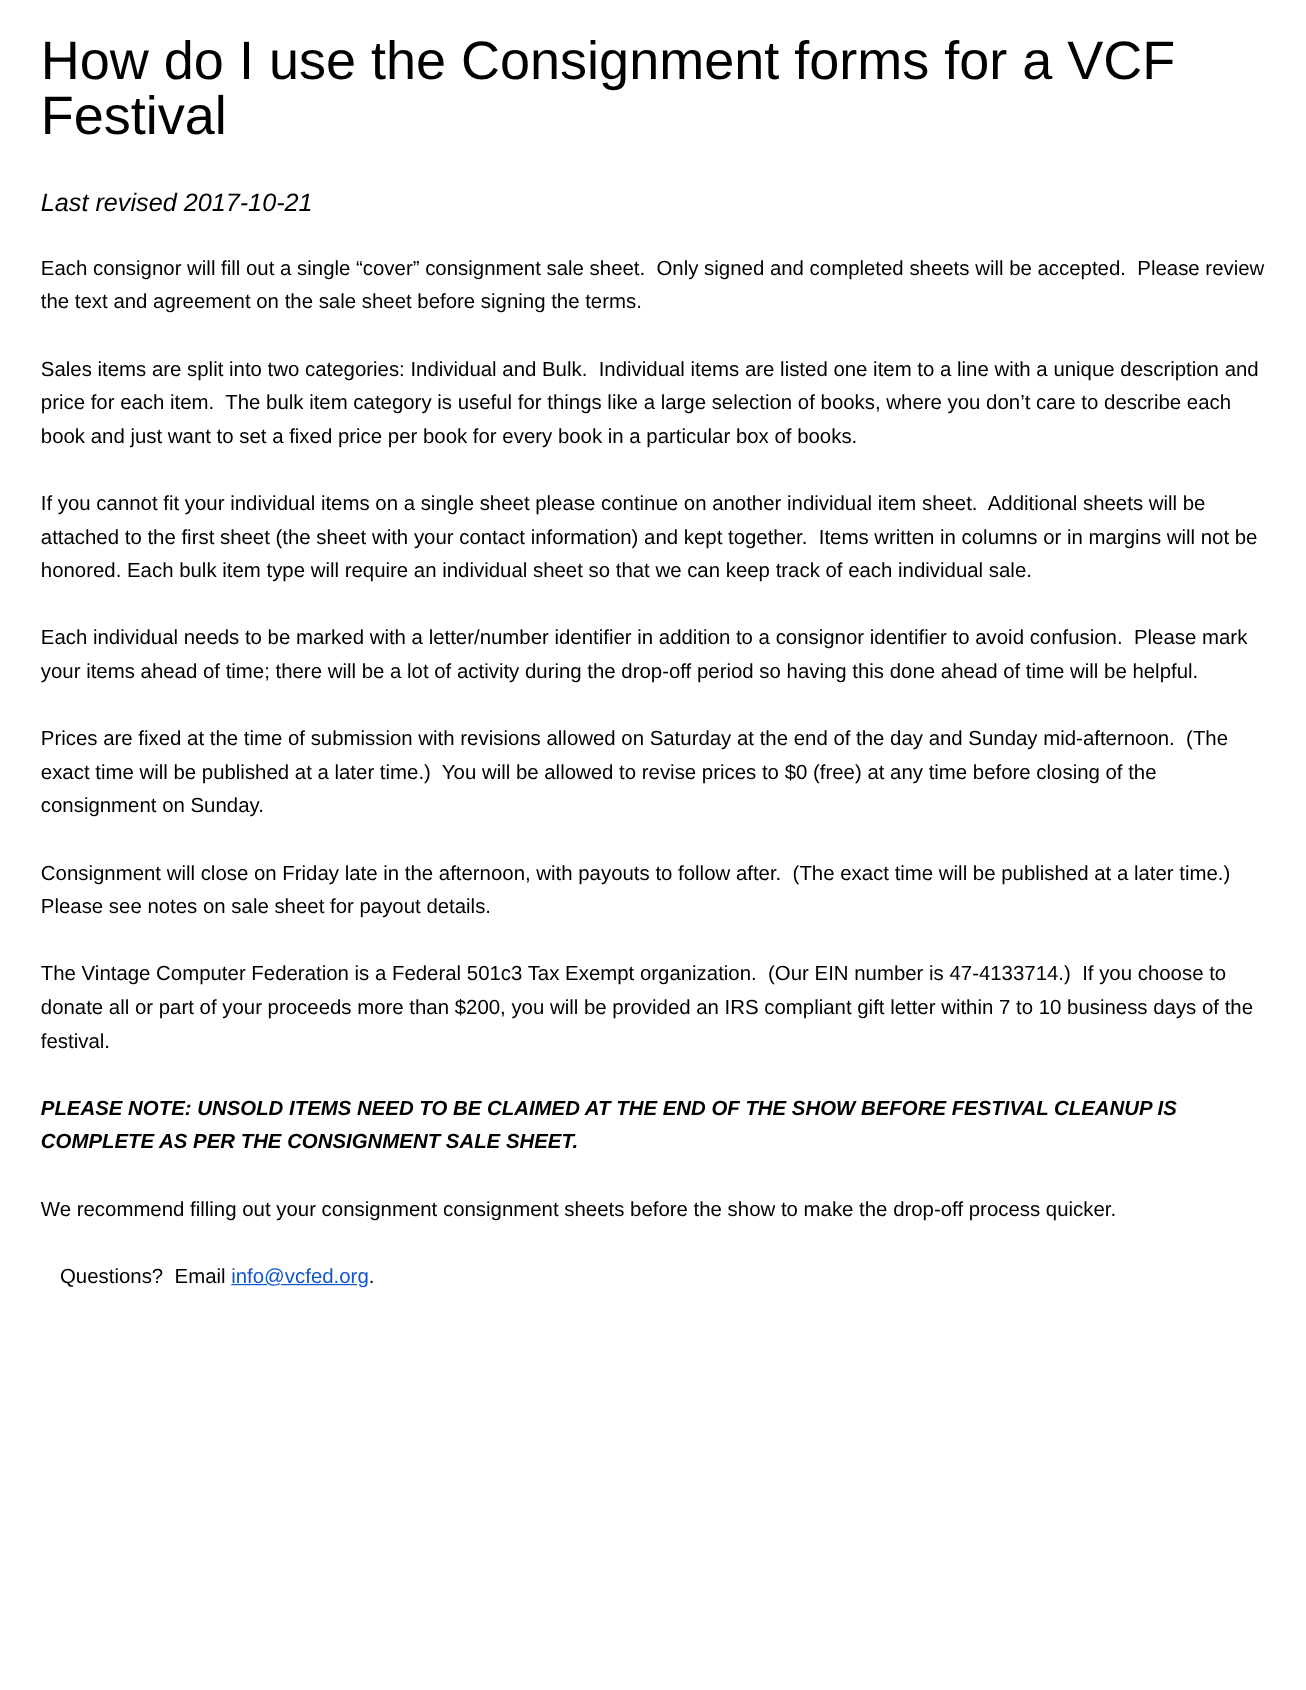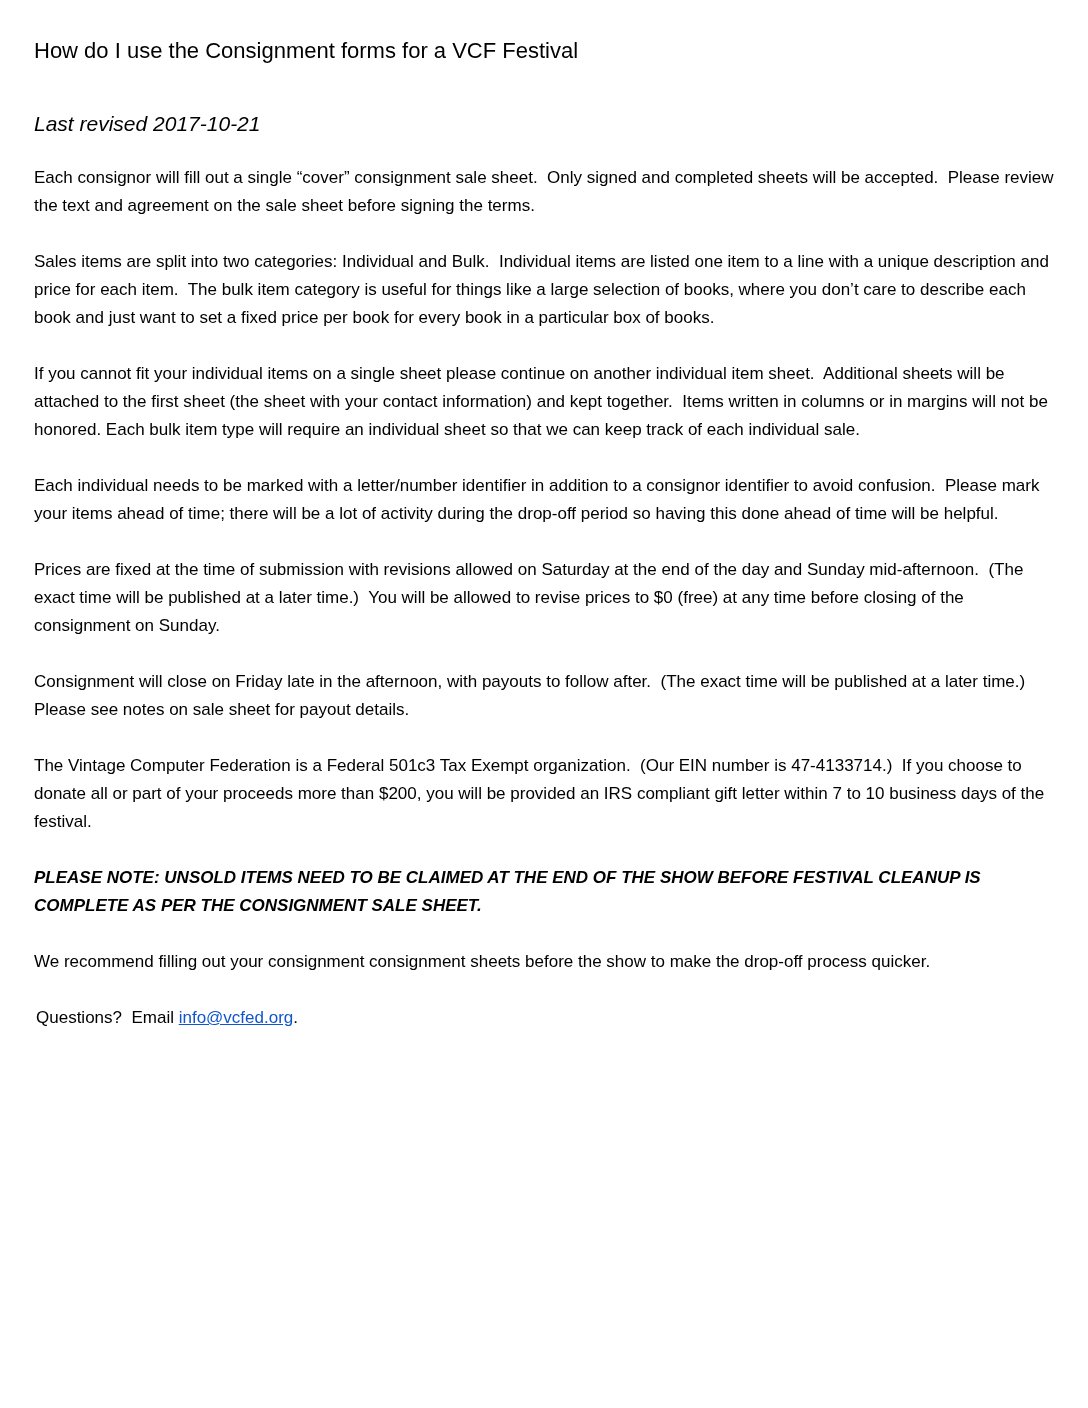--- a/index.html
+++ b/index.html
@@ -10,21 +10,21 @@
   .page {
     width: 1088px;
     min-height: 1408px;
     box-sizing: border-box;
     padding: 28px 30px 40px 34px;
     background: #ffffff;
     color: #000000;
     font-family: "Liberation Sans", sans-serif;
   }
   h1.doc-title {
-    font-size: 22px;
+    font-size: 45px;
     font-weight: 400;
     line-height: 46px;
     margin: 0 0 36px 0;
     color: #000000;
     white-space: pre-wrap;
   }
   p.revision {
     font-size: 21px;
     line-height: 28px;
     font-style: italic;
@@ -37,21 +37,21 @@
     margin: 16px 0 28px 0;
     white-space: pre-wrap;
   }
   .para.bold {
     font-weight: 700;
     font-style: italic;
   }
   p.closing {
     font-size: 17px;
     line-height: 28px;
-    margin: 2px;
+    margin: 16px;
     white-space: pre-wrap;
   }
   a.email-link {
     color: #1155cc;
     text-decoration: underline;
     cursor: pointer;
   }
 </style>
 </head>
 <body>

